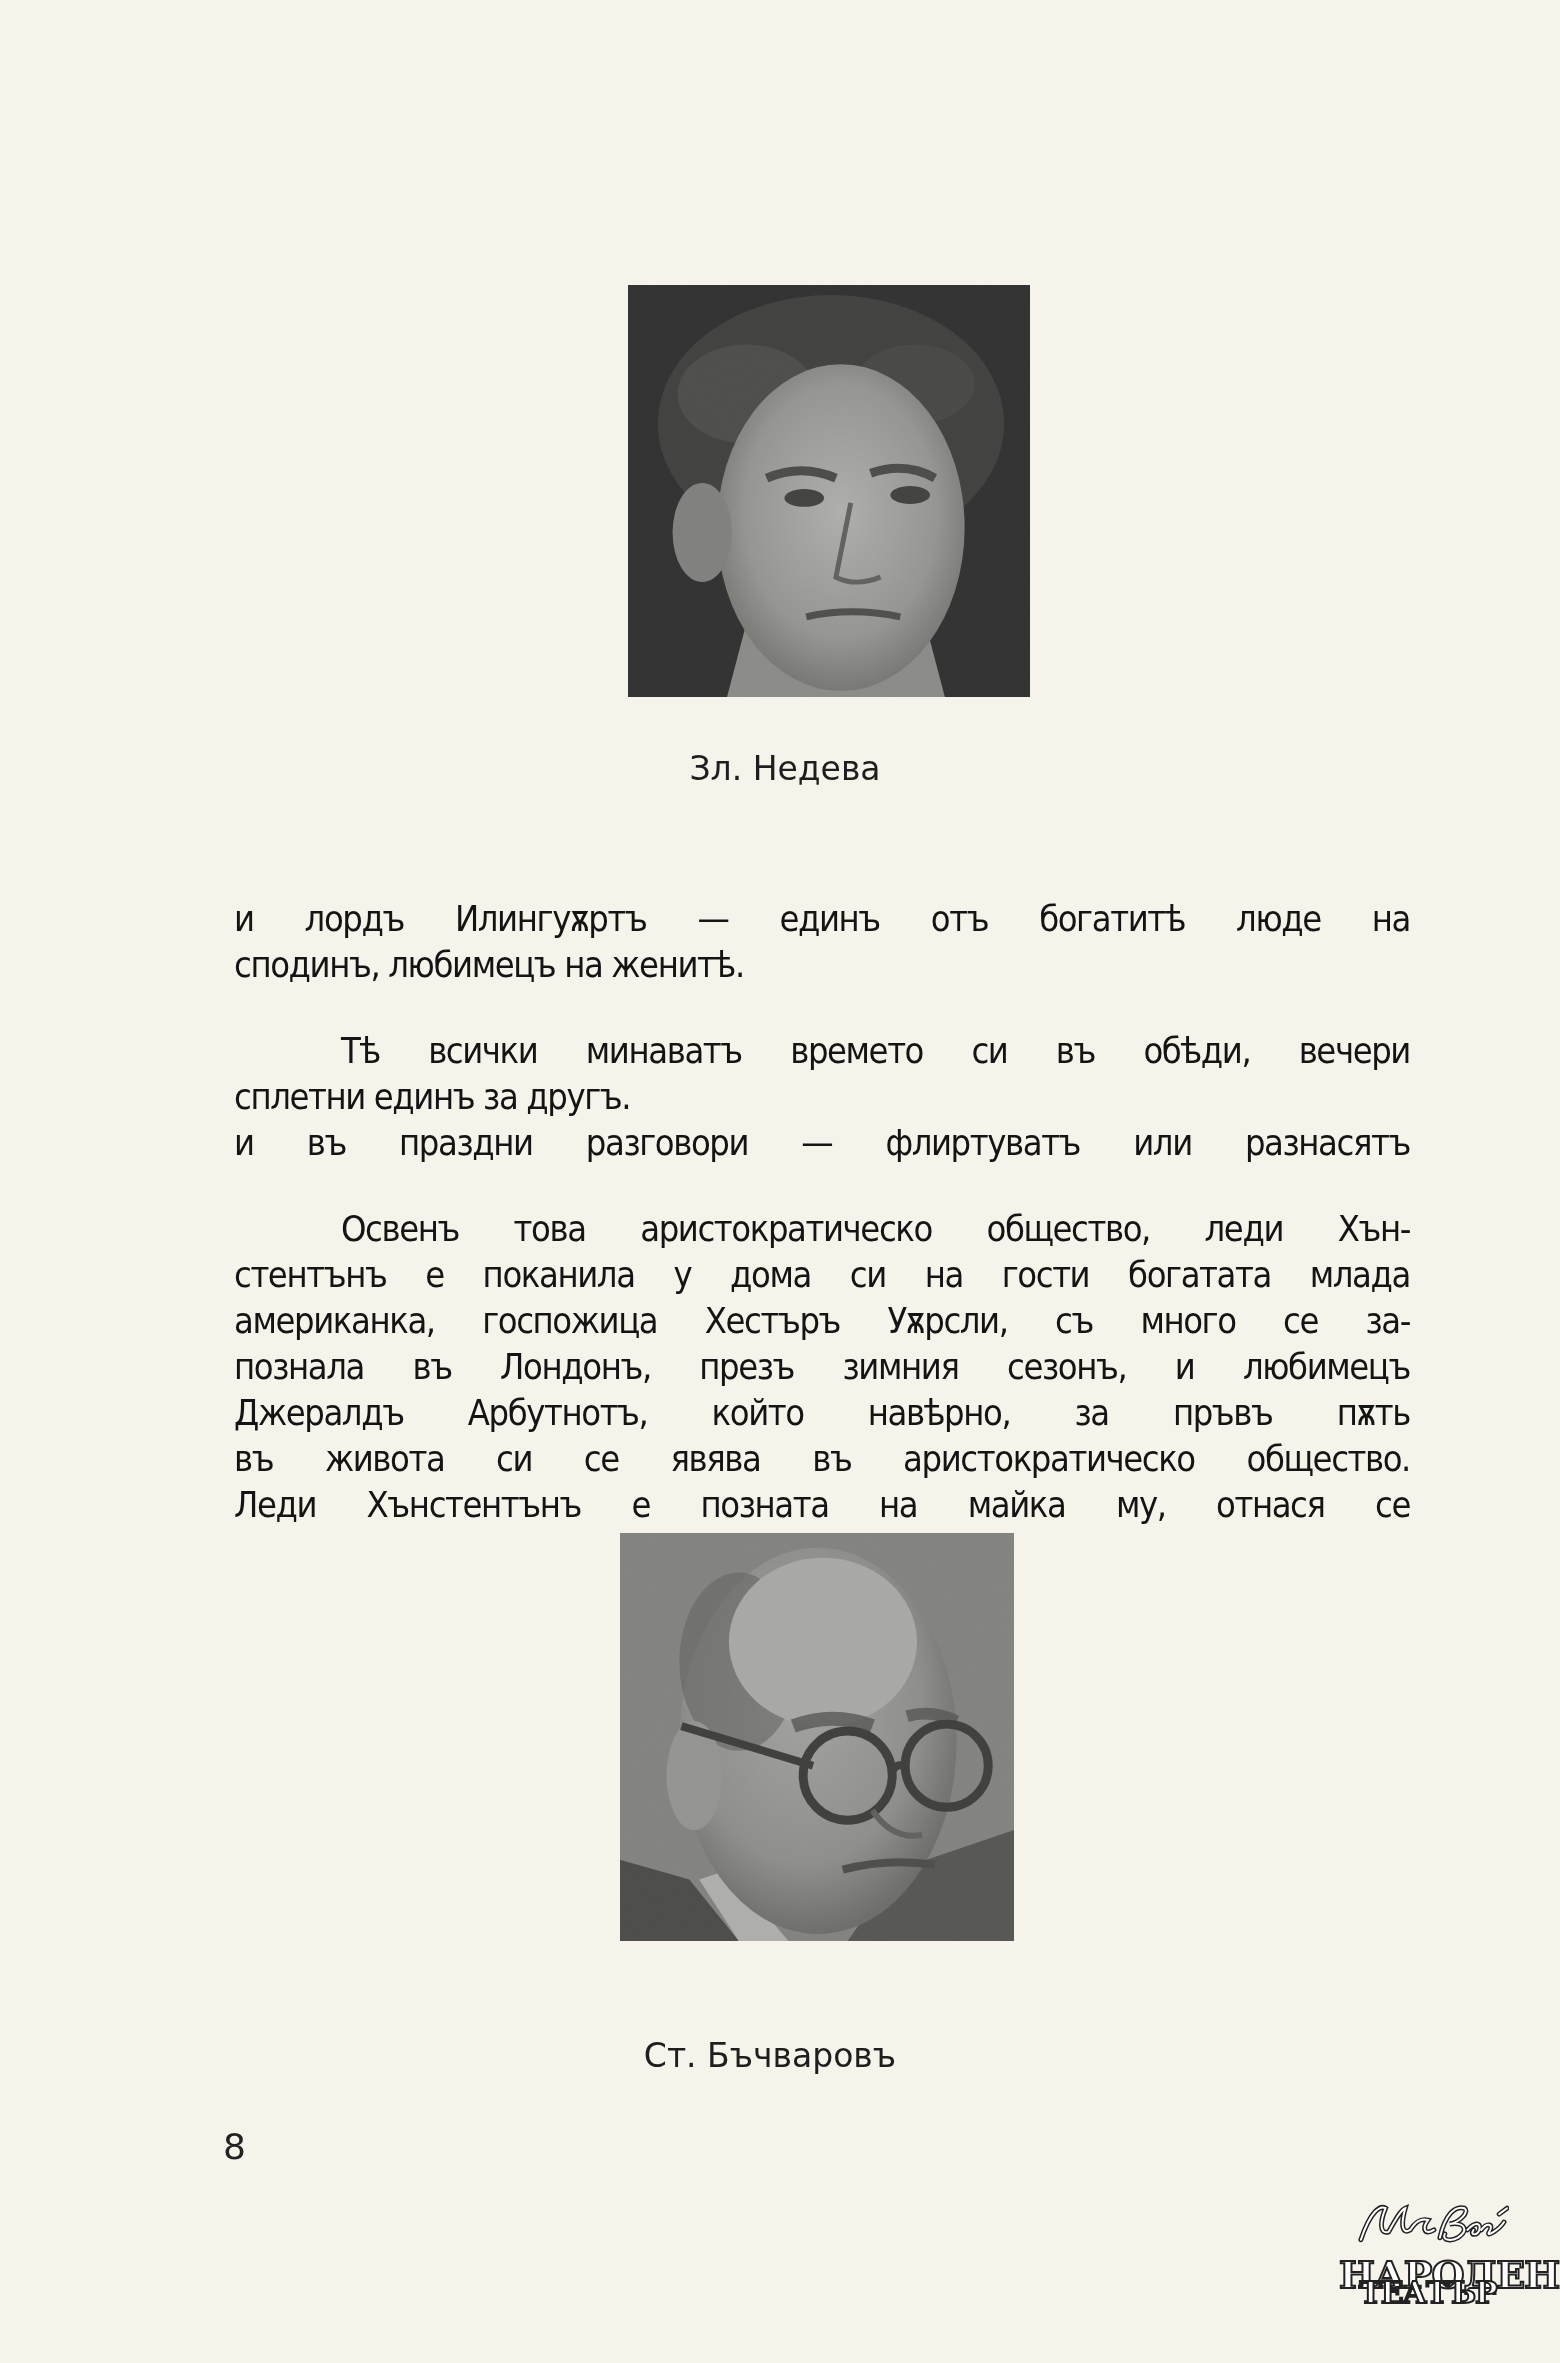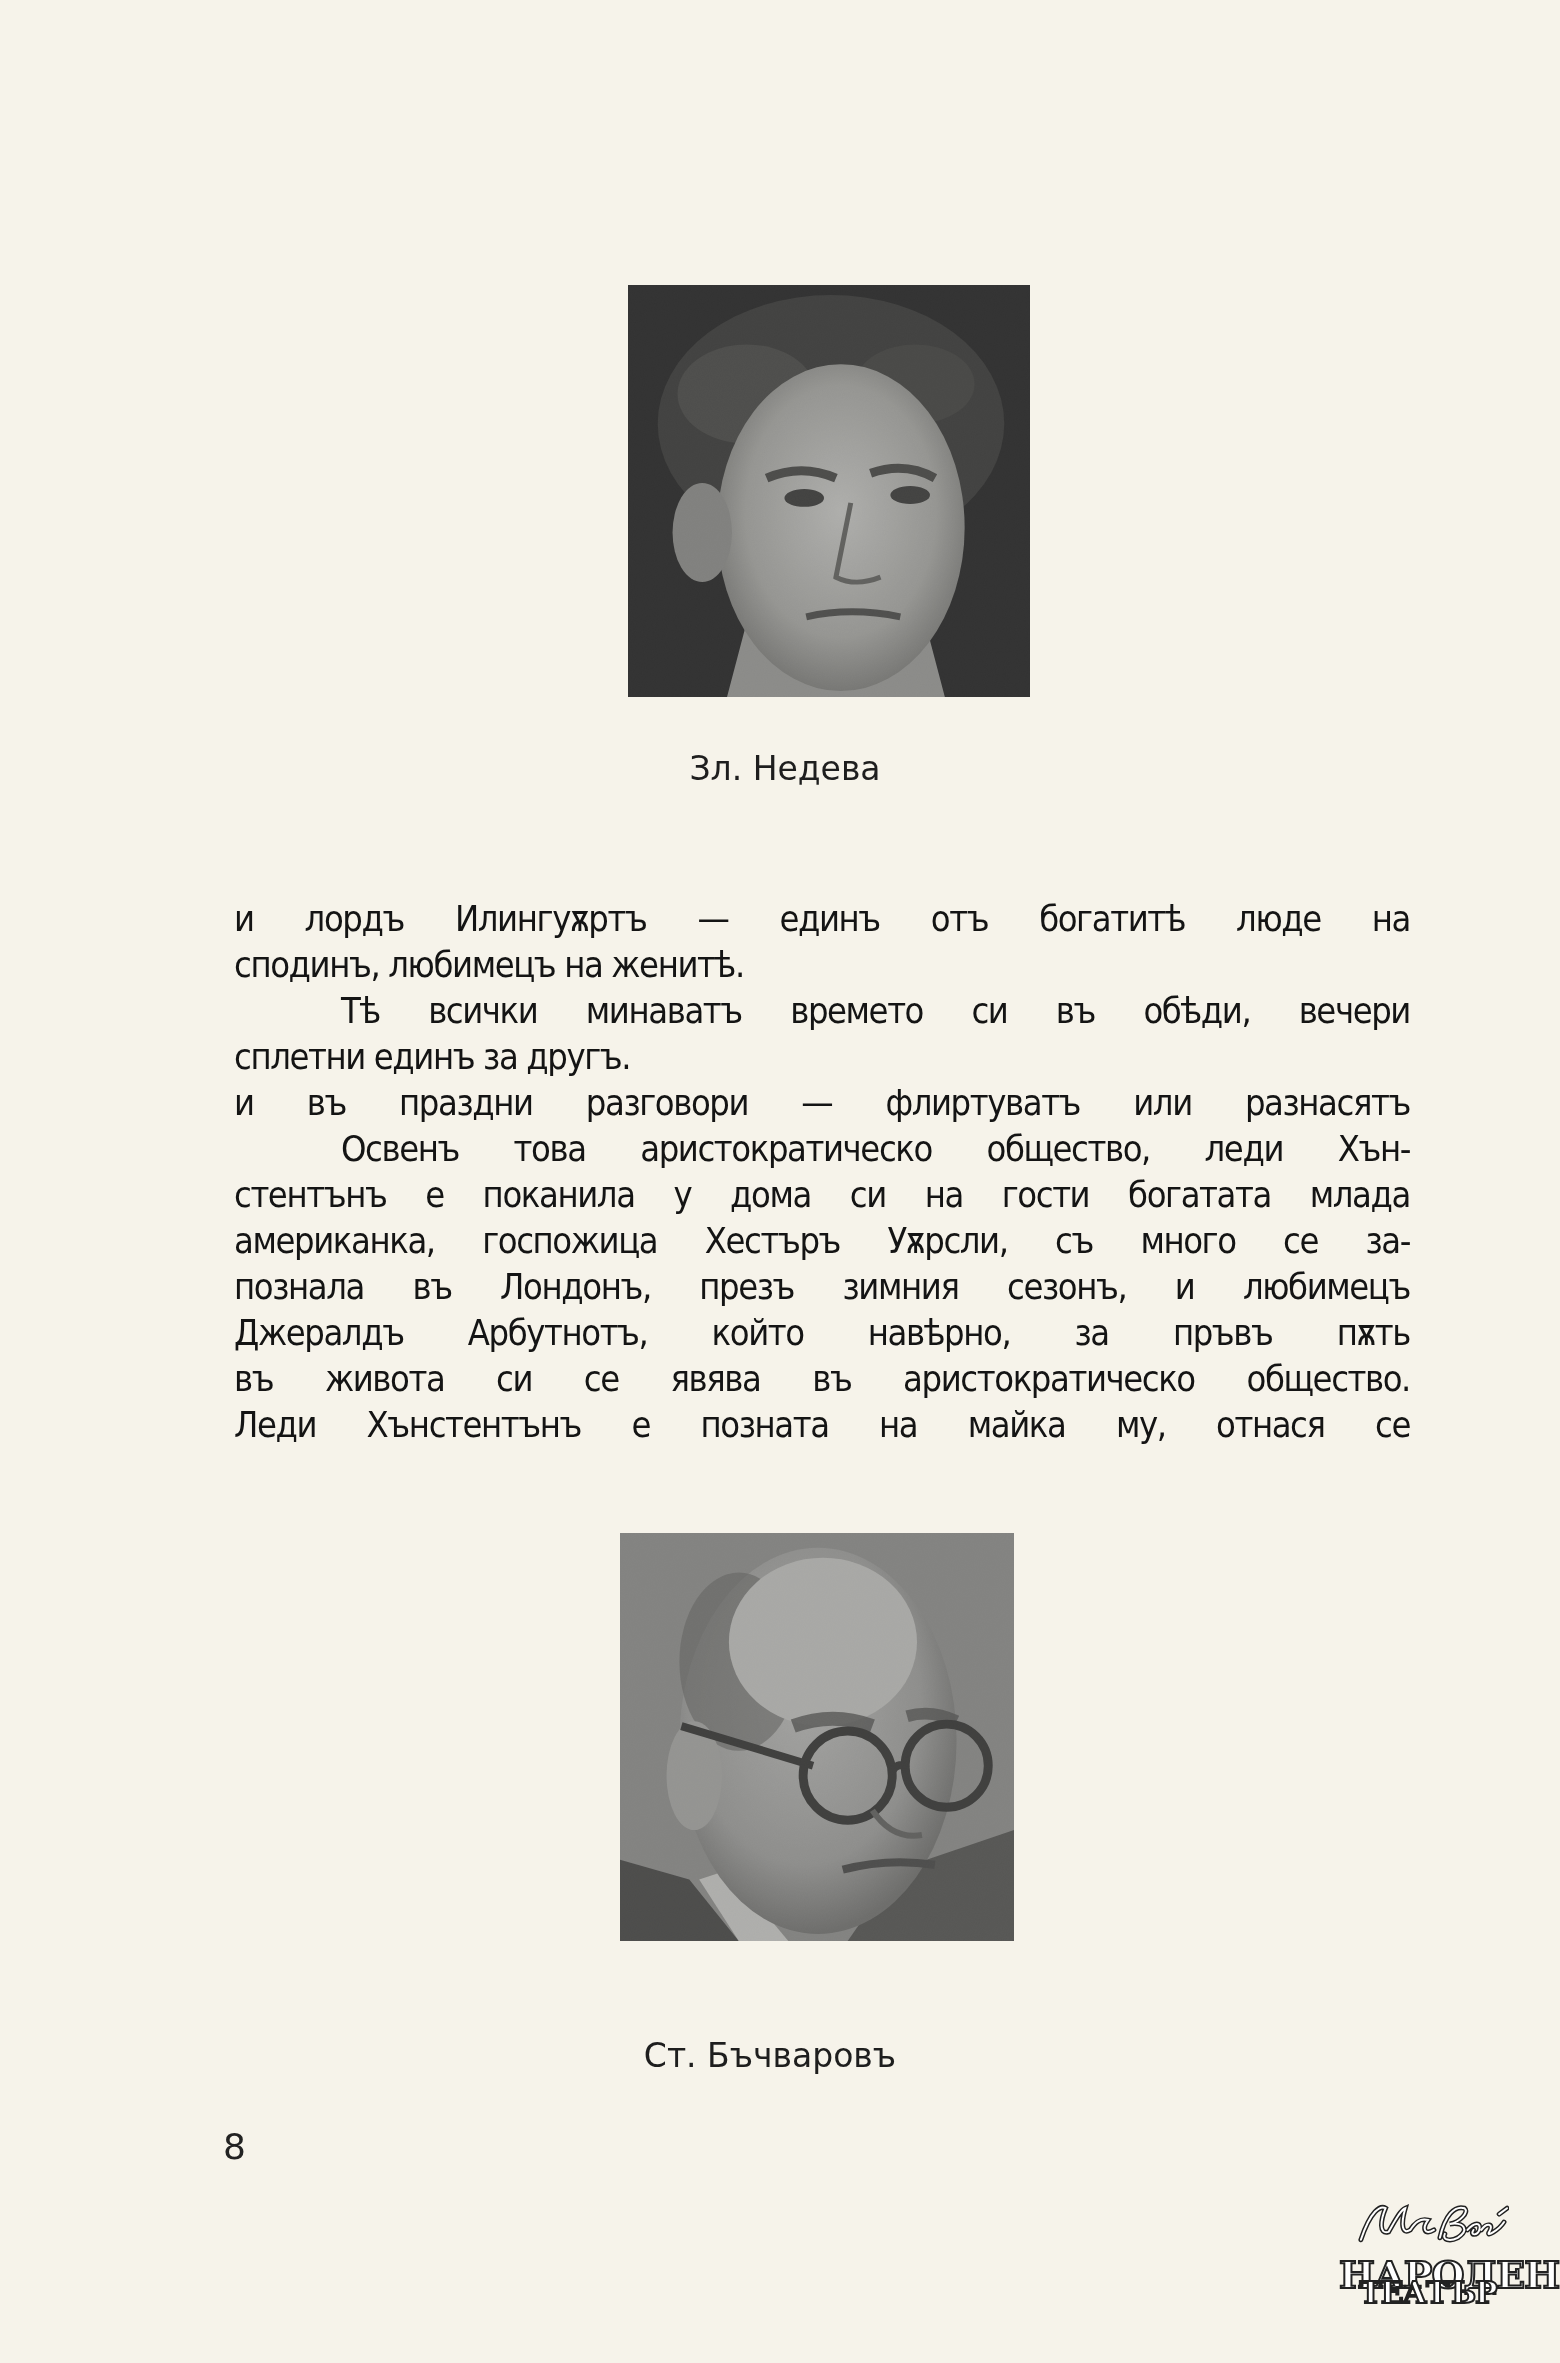--- a/index.html
+++ b/index.html
@@ -32,21 +32,21 @@
     font-family: "DejaVu Sans Condensed", "DejaVu Sans", sans-serif;
     font-stretch: condensed;
     font-size: 36px; line-height: 46px; color: #141414;
     letter-spacing: -1.4px;
   }
   .line {
     display: block; white-space: nowrap;
     text-align: justify; text-align-last: justify;
     height: 46px;
   }
-  .line.indent { padding-left: 107px; }
+  .line.indent { padding-left: 107px; margin-top: 40px; }
   .line.last { text-align-last: left; }
   .page-number {
     position: absolute; left: 223px; top: 2126px;
     font-family: "DejaVu Sans", sans-serif; font-size: 36px; color: #222;
   }
   .logo {
     position: absolute; left: 1339px; top: 2200px; width: 178px; height: 109px;
   }
   .logo .script {
     position: absolute; left: 12px; top: 0; width: 158px; height: 48px;

